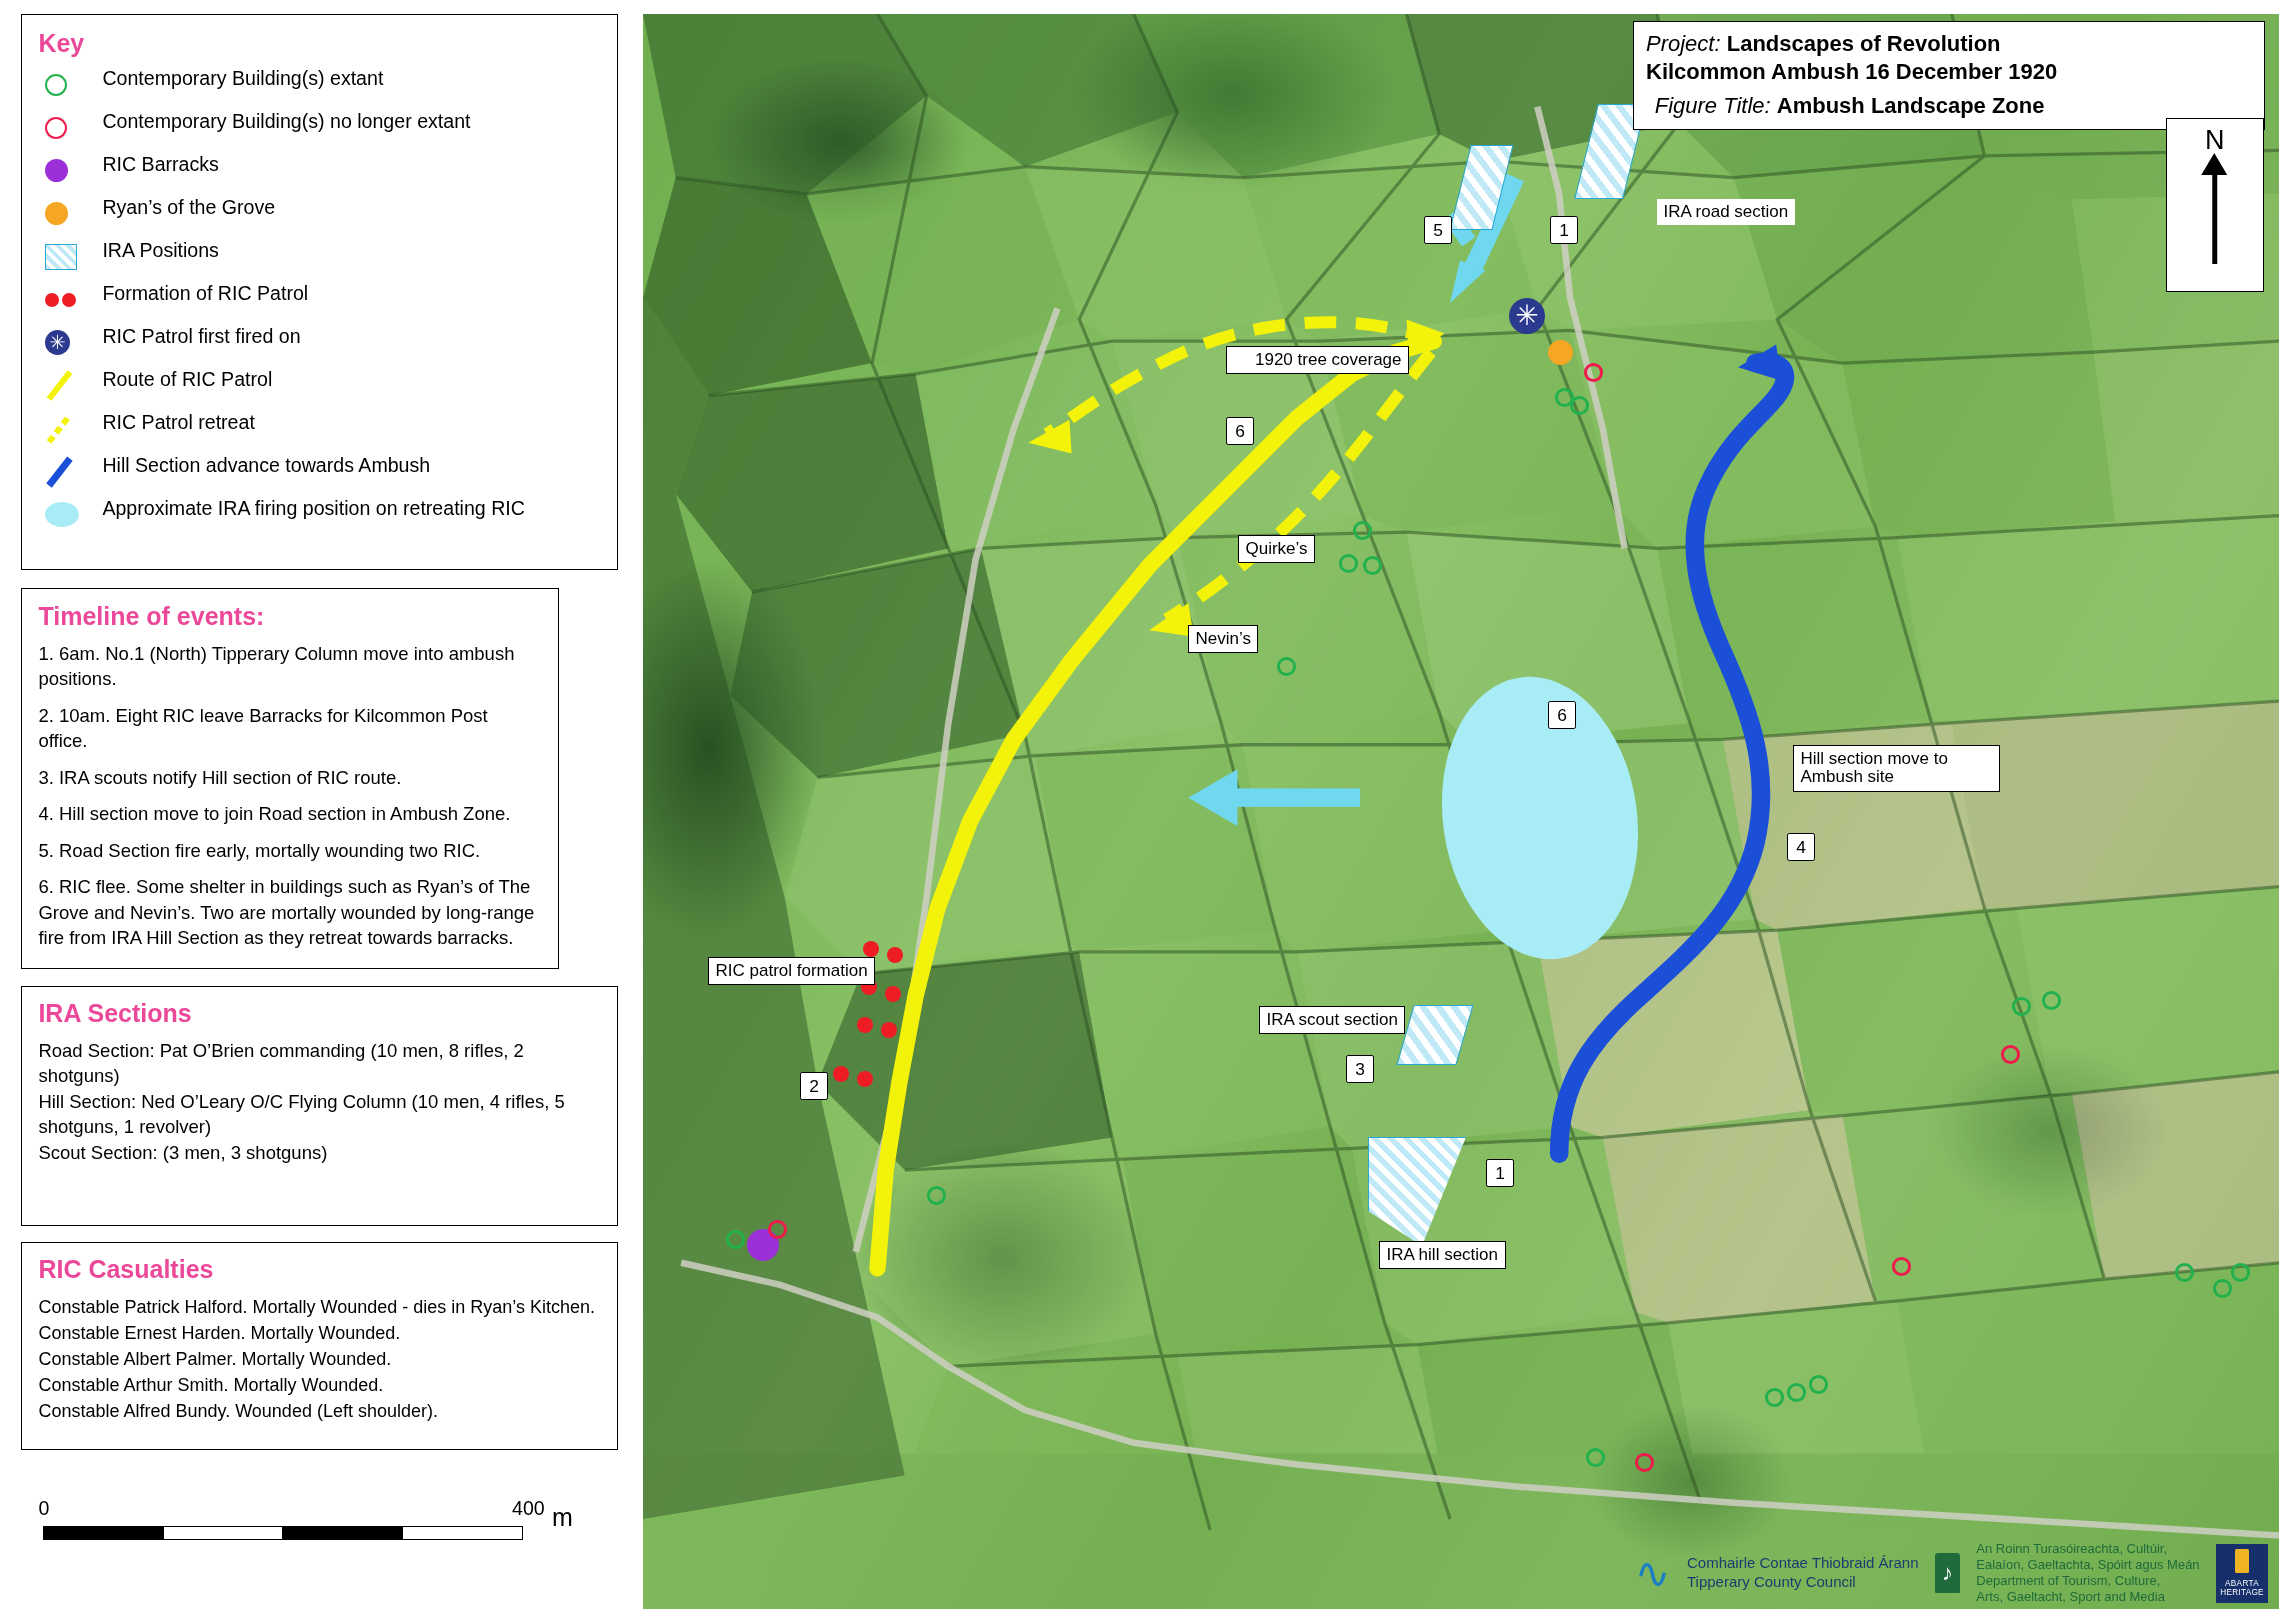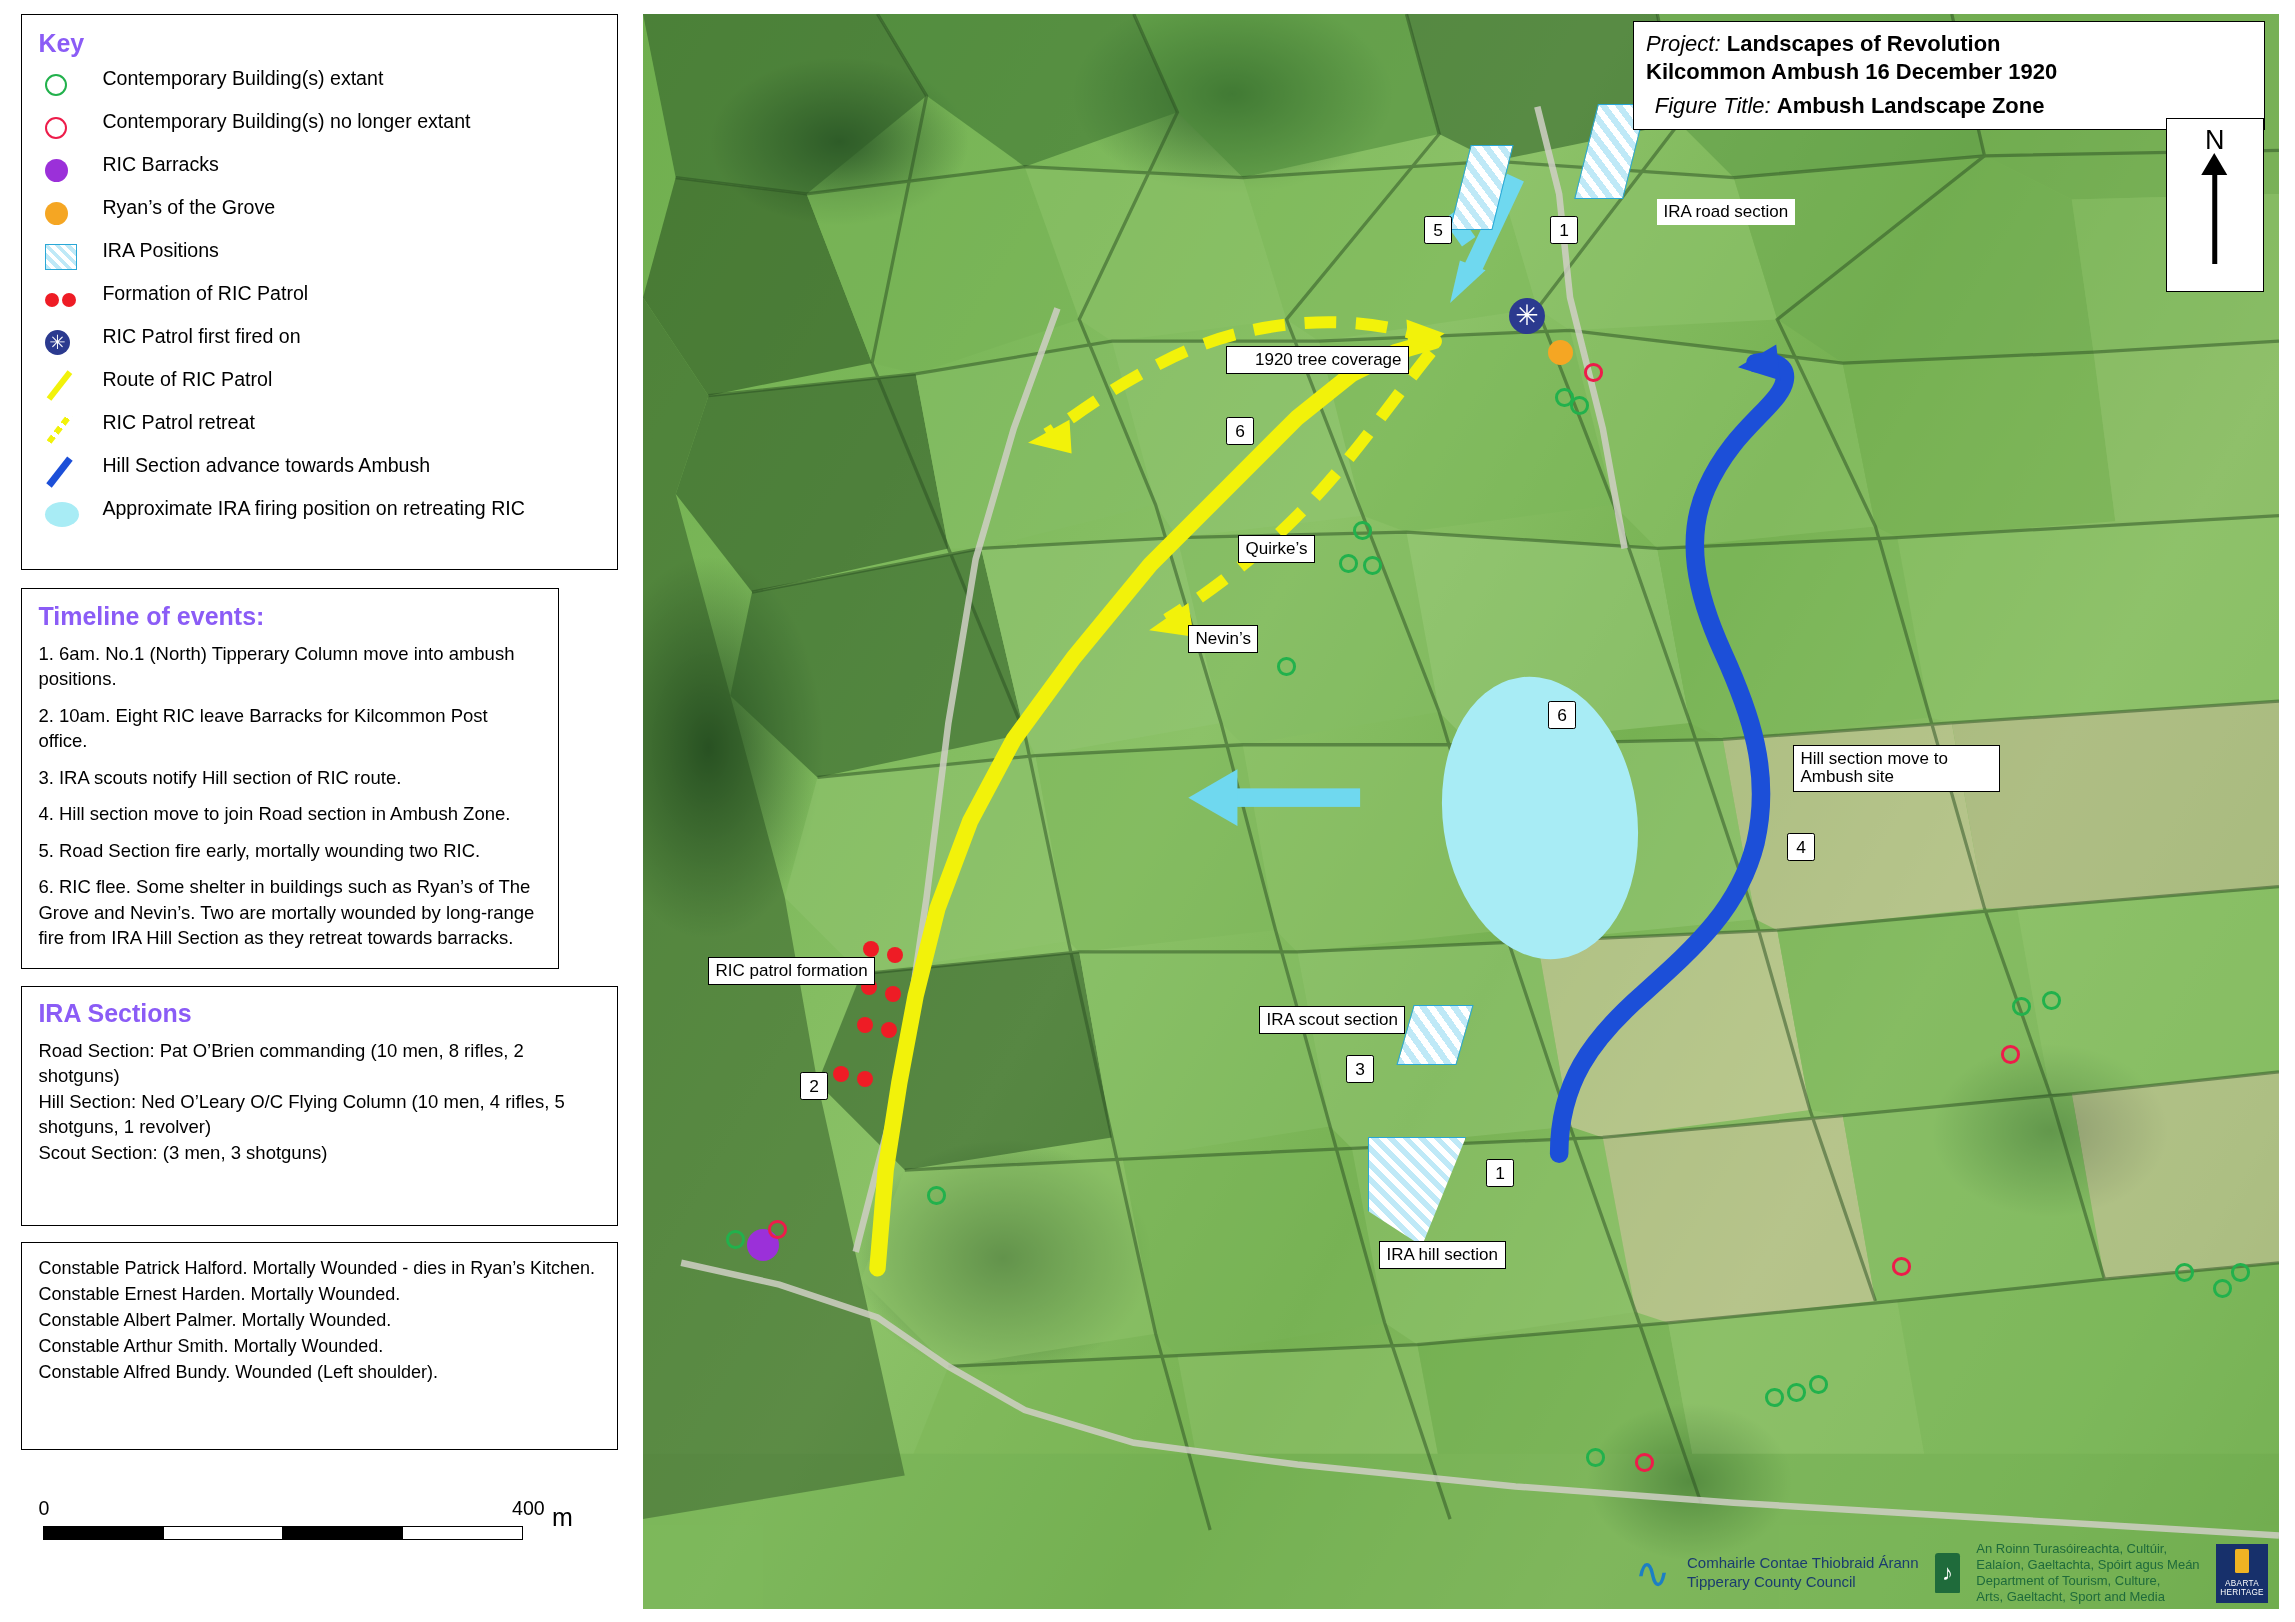--- a/index.html
+++ b/index.html
@@ -15,21 +15,21 @@
 
   
   .left-panel {
     position: absolute; left: 0; top: 0; width: 643px; height: 1622px;
     background: #ffffff;
   }
   .box {
     position: absolute; background: #ffffff; border: 1.6px solid #000;
   }
   .box-title {
-    font-size: 25px; font-weight: bold; color: #8b5cf6; margin: 0 0 9.8px 0;
+    font-size: 25px; font-weight: bold; color: #ec4899; margin: 0 0 9.8px 0;
   }
 
   
   #key-box { left: 21px; top: 14px; width: 597px; height: 556px; padding: 14px 16.4px; }
   .key-row { display: flex; align-items: flex-start; height: 43px; gap: 14px; }
   .key-symbol { width: 50px; min-width: 50px; height: 34px; position: relative; display: flex; align-items: center; justify-content: flex-start; padding-left: 6.5px;}
   .key-label { font-size: 19.6px; color: #000; line-height: 1.1; }
 
   .circ { width: 22px; height: 22px; border-radius: 50%; border: 2.7px solid #22b14c; background: transparent; display:inline-block;}
   .circ.red { border-color: #ed1c4a; }
@@ -277,20 +277,21 @@
     </div>
 
     <div class="box" id="ira-box">
       <div class="box-title">IRA Sections</div>
       <div class="ira-line">Road Section: Pat O’Brien commanding (10 men, 8 rifles, 2 shotguns)</div>
       <div class="ira-line">Hill Section: Ned O’Leary O/C Flying Column (10 men,  4 rifles, 5 shotguns, 1 revolver)</div>
       <div class="ira-line">Scout Section: (3 men, 3 shotguns)</div>
     </div>
 
     <div class="box" id="ric-box">
+      <div class="box-title">RIC Casualties</div>
       <div class="ric-line">Constable Patrick Halford. Mortally Wounded - dies in Ryan’s Kitchen.</div>
       <div class="ric-line">Constable Ernest Harden. Mortally Wounded.</div>
       <div class="ric-line">Constable Albert Palmer. Mortally Wounded.</div>
       <div class="ric-line">Constable Arthur Smith. Mortally Wounded.</div>
       <div class="ric-line">Constable Alfred Bundy. Wounded (Left shoulder).</div>
     </div>
 
     <div id="scalebar">
       <span class="scale-label-left">0</span>
       <span class="scale-label-right">400</span>

